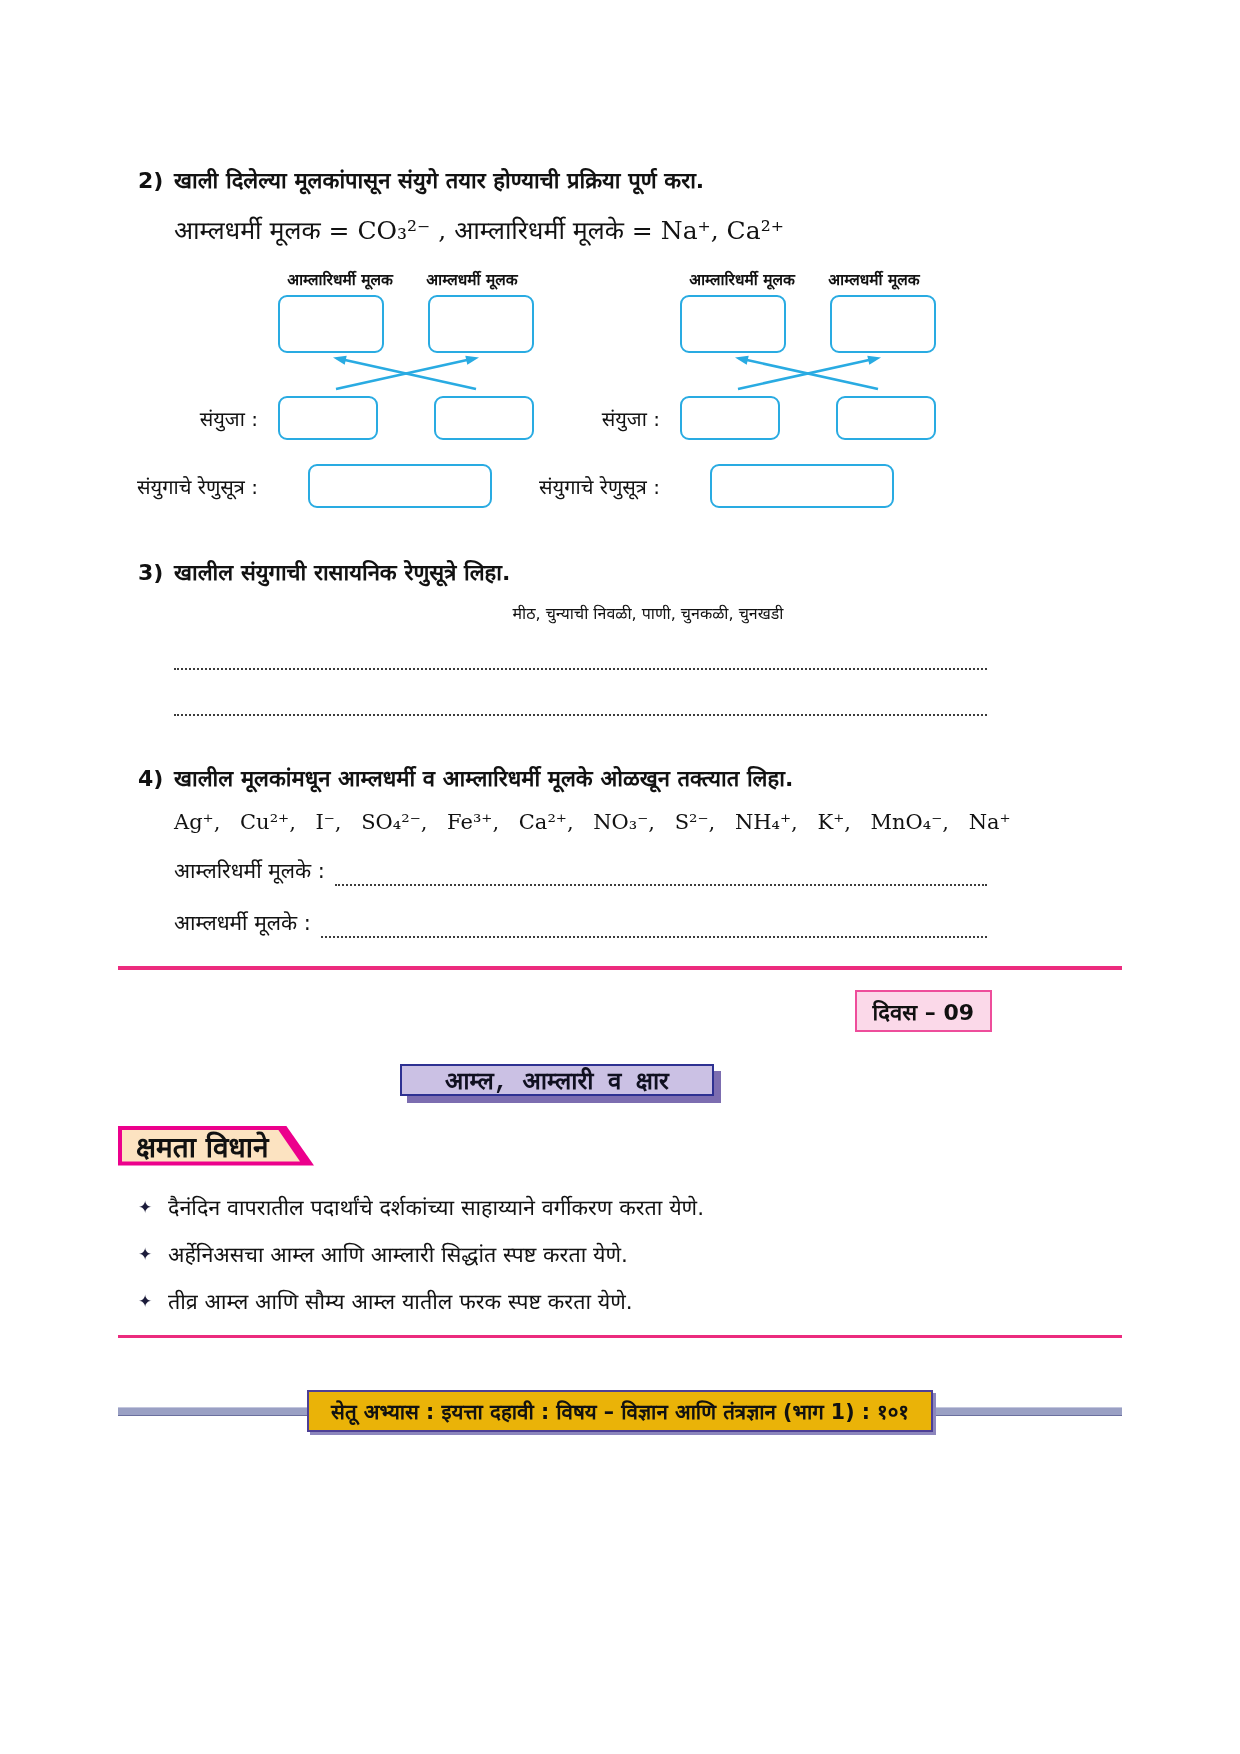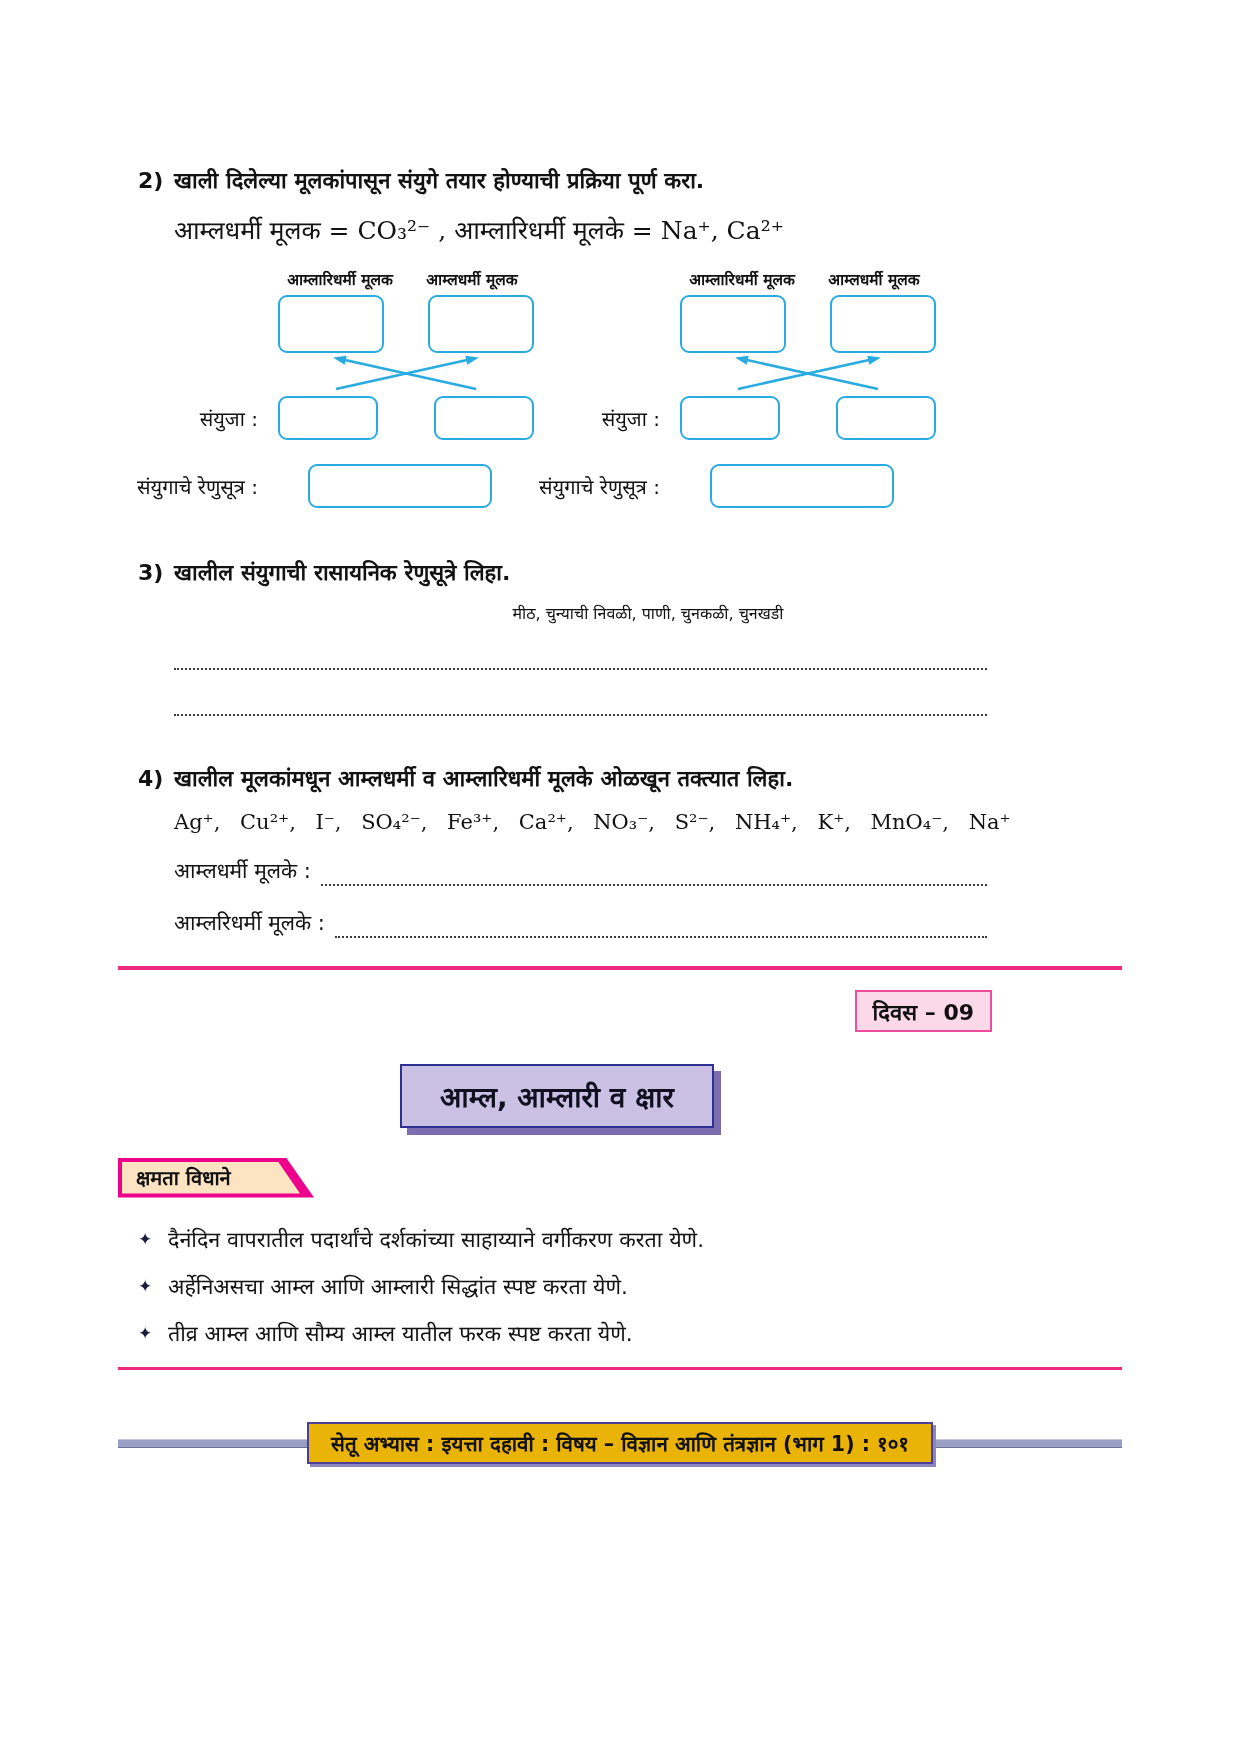--- a/index.html
+++ b/index.html
@@ -50,35 +50,35 @@
   
   .rule { height:3.5px; background:#EC2B7E; margin-top:28px; }
   .rule.bottom { margin-top:16px; }
 
   
   .day-row { display:flex; justify-content:flex-end; margin-top:20px; }
   .day-badge { margin-right:130px; border:2.6px solid #EE4D9B; background:#FBD9E9;
                padding:4px 16px; font-weight:bold; font-size:22px; color:#111; }
 
   
-  .title-box { margin:32px 0 0 282px; width:314px; height:64px;
+  .title-box { margin:32px 0 0 282px; width:314px; height:32px;
                background:#CBC1E4; border:2.2px solid #2E3192;
                box-shadow:7px 7px 0 #7C6DB0;
                display:flex; align-items:center; justify-content:center;
-               font-weight:bold; font-size:28px; color:#101020; }
+               font-weight:bold; font-size:24px; color:#101020;font-family:Liberation Mono, monospace; }
 
   
   .banner { position:relative; margin-top:30px; width:196px; height:40px; }
   .banner-outer { position:absolute; inset:0; background:#EC008C;
                   clip-path:polygon(0 0, 168px 0, 196px 40px, 0 40px); }
   .banner-inner { position:absolute; left:4px; top:4px; width:178px; height:32px;
                   background:#FCE3C1;
                   clip-path:polygon(0 0, 156px 0, 178px 32px, 0 32px);
                   display:flex; align-items:center; padding-left:14px;
-                  font-weight:bold; font-size:20px; color:#111; }
+                  font-weight:bold; font-size:28px; color:#111; }
 
   
   .bullets { list-style:none; margin:28px 0 0 20px; }
   .bullets li { display:flex; align-items:flex-start; margin-bottom:20px; font-size:21.5px; line-height:27px; }
   .bullets .star { flex:0 0 30px; font-size:17px; line-height:27px; color:#1b1b3a; }
 
   
   .footer { display:flex; align-items:center; margin-top:52px; }
   .fbar { flex:1; height:9px; background:#9aa0c4; border-top:1.5px solid #c3c6dd; border-bottom:1.5px solid #6a6f9e; }
   .fbox { border:2.4px solid #4D3F96; background:#eab308; padding:5px 22px;
@@ -194,25 +194,25 @@
     <div class="dotline"></div>
   </section>
 
   <section class="question q4">
     <div class="q-head">
       <span class="q-num">4)</span>
       <span class="q-title">खालील मूलकांमधून आम्लधर्मी व आम्लारिधर्मी मूलके ओळखून तक्त्यात लिहा.</span>
     </div>
     <div class="ions chem">Ag⁺, Cu²⁺, I⁻, SO₄²⁻, Fe³⁺, Ca²⁺, NO₃⁻, S²⁻, NH₄⁺, K⁺, MnO₄⁻, Na⁺</div>
     <div class="ansrow">
+      <span>आम्लरिधर्मी मूलके :</span>
+      <span class="dotfill"></span>
+    </div>
+    <div class="ansrow">
       <span>आम्लधर्मी मूलके :</span>
-      <span class="dotfill"></span>
-    </div>
-    <div class="ansrow">
-      <span>आम्लरिधर्मी मूलके :</span>
       <span class="dotfill"></span>
     </div>
   </section>
 
   <div class="rule"></div>
 
   <div class="day-row">
     <div class="day-badge">दिवस – 09</div>
   </div>
 

